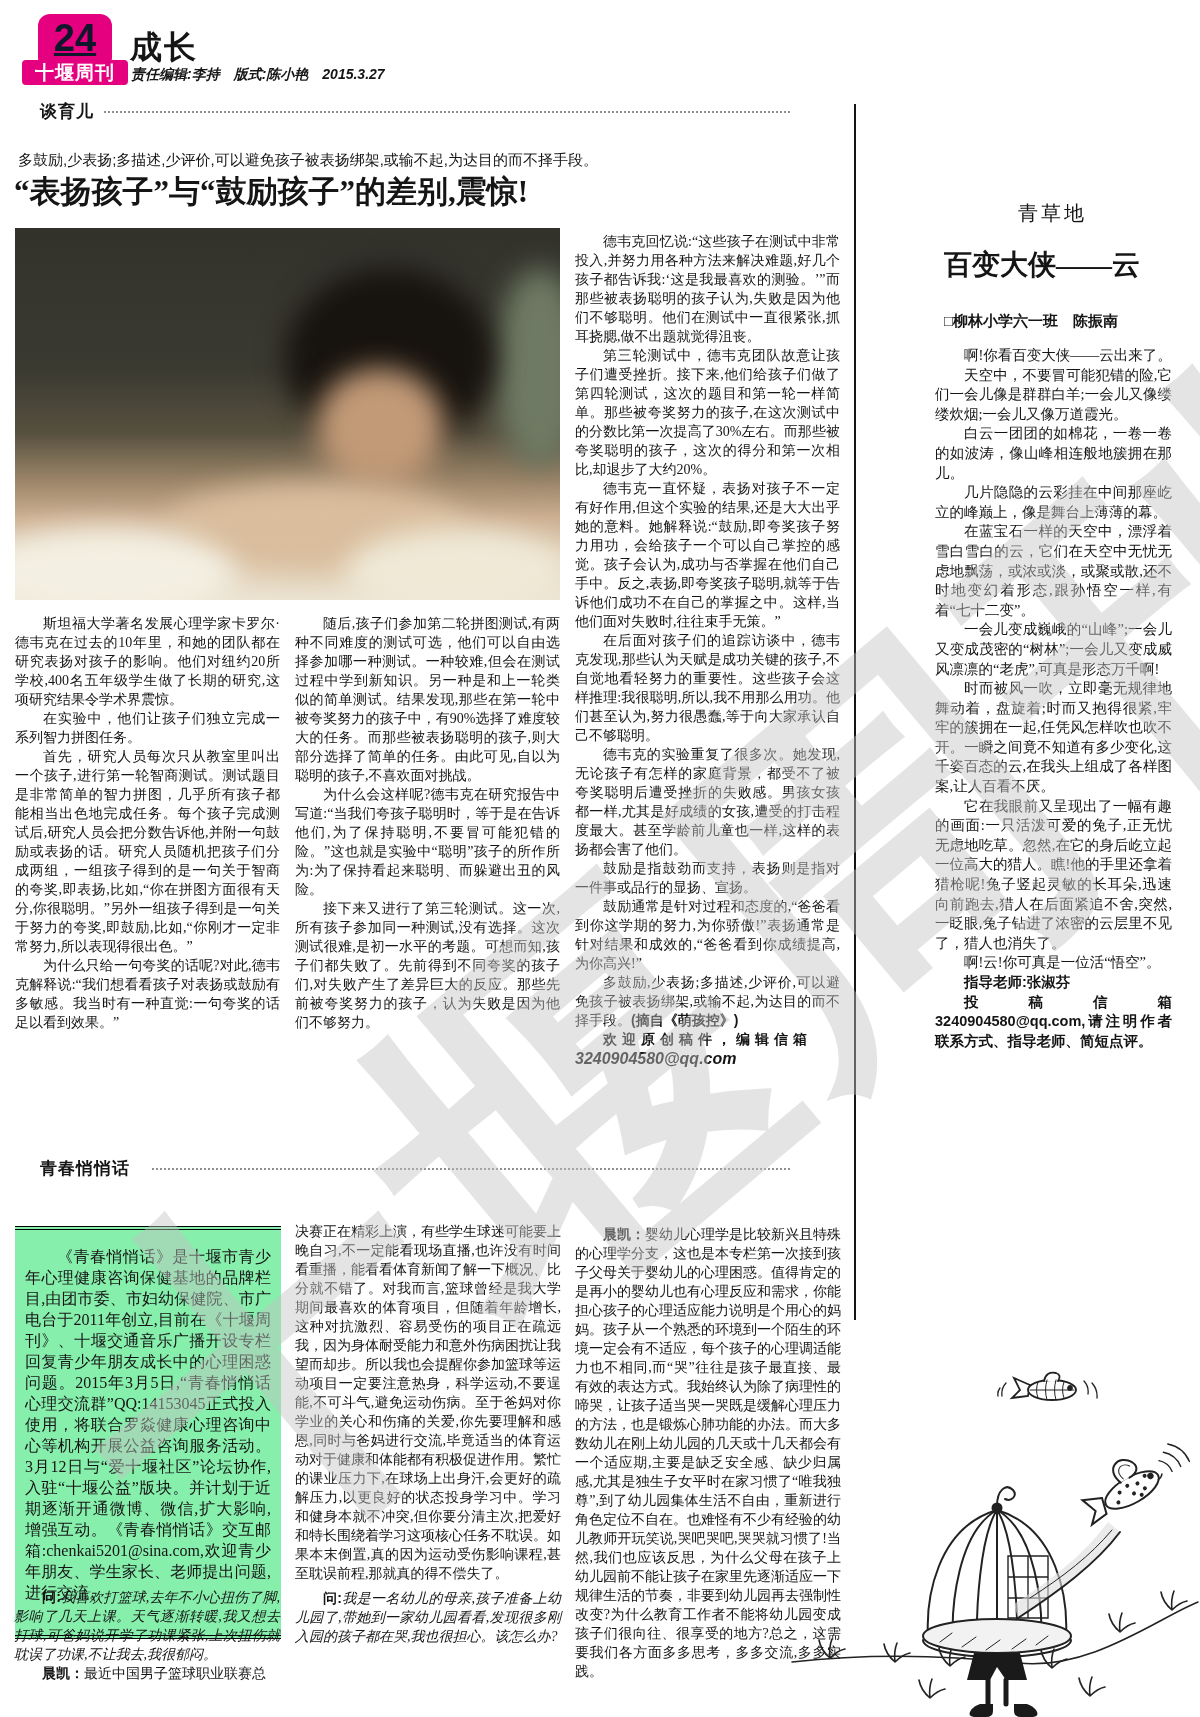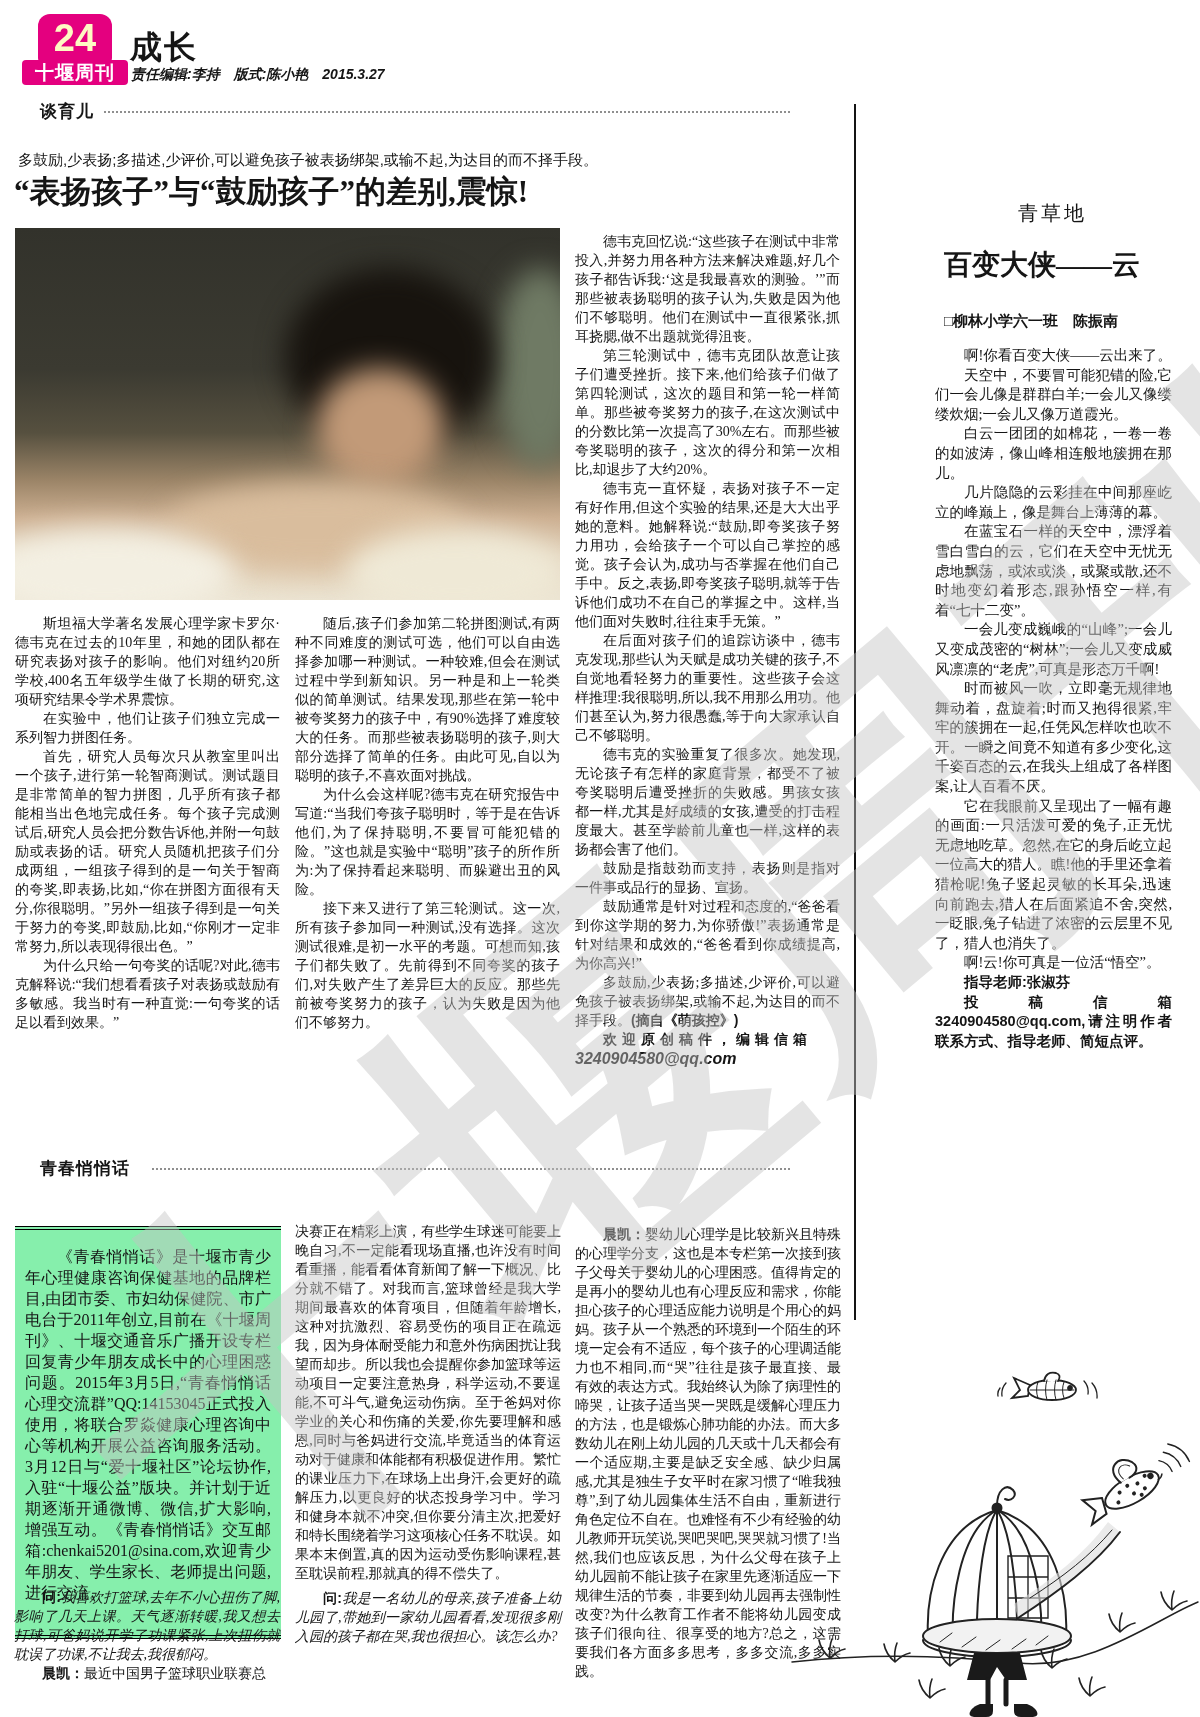--- a/index.html
+++ b/index.html
@@ -5,21 +5,21 @@
   html,body{margin:0;padding:0;background:#888;}
   #page{position:relative;width:1200px;height:1717px;background:#ffffff;overflow:hidden;
         font-family:"Liberation Serif","DejaVu Serif",serif;color:#151515;}
   .abs{position:absolute;}
   .sans{font-family:"Liberation Sans","DejaVu Sans",sans-serif;}
   p{margin:0;text-indent:2em;text-align:justify;text-justify:inter-ideograph;}
   .noindent{text-indent:0;}
 
   
   .badge-num{left:38px;top:14px;width:74px;height:48px;background:#e4007f;border-radius:12px 12px 4px 4px;
-             color:#fef9c3;font-size:38px;font-weight:bold;text-align:center;line-height:48px;z-index:2;}
+             color:#0f172a;font-size:38px;font-weight:bold;text-align:center;line-height:48px;z-index:2;text-decoration:underline;}
   .badge-strip{left:22px;top:60px;width:106px;height:25px;background:#e4007f;border-radius:4px;
                color:#fff;font-size:19px;font-weight:bold;text-align:center;line-height:25px;letter-spacing:1px;z-index:1;}
   .section-title{left:130px;top:26px;font-size:32px;font-weight:bold;letter-spacing:2px;}
   .credits{left:131px;top:66px;font-size:14px;font-weight:bold;font-style:italic;}
 
   .col-label{font-size:17px;font-weight:bold;letter-spacing:1px;}
   .dashline{height:0;border-top:2px dotted #8f8f8f;}
 
   .vrule{left:854px;top:104px;width:2px;height:1216px;background:#141414;}
 

